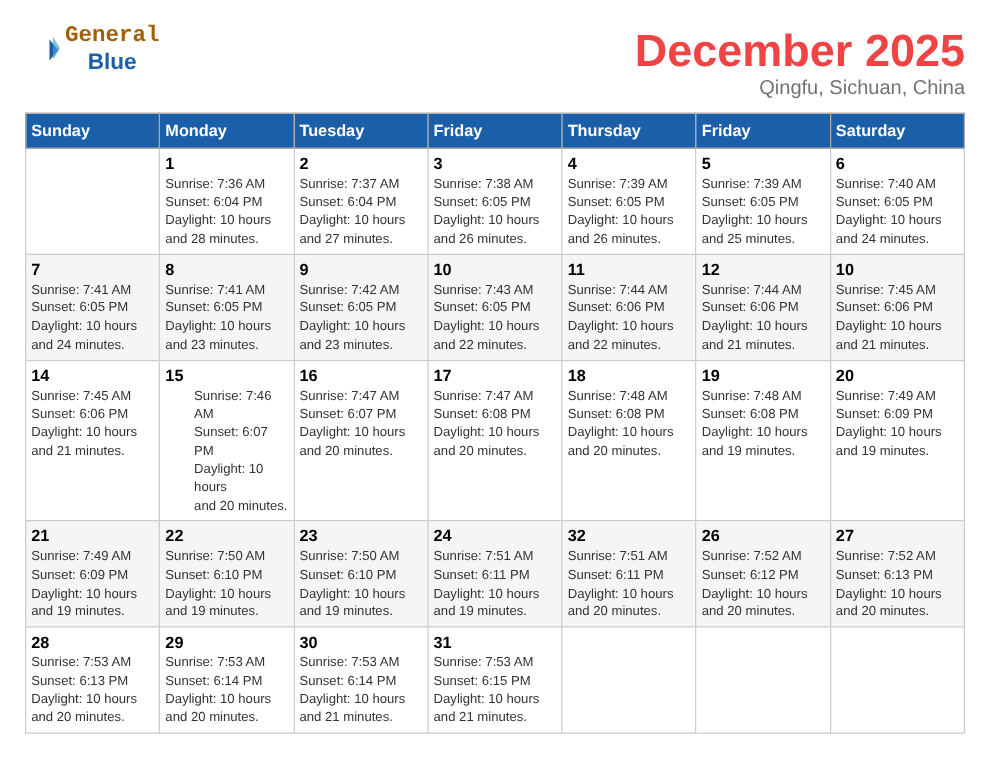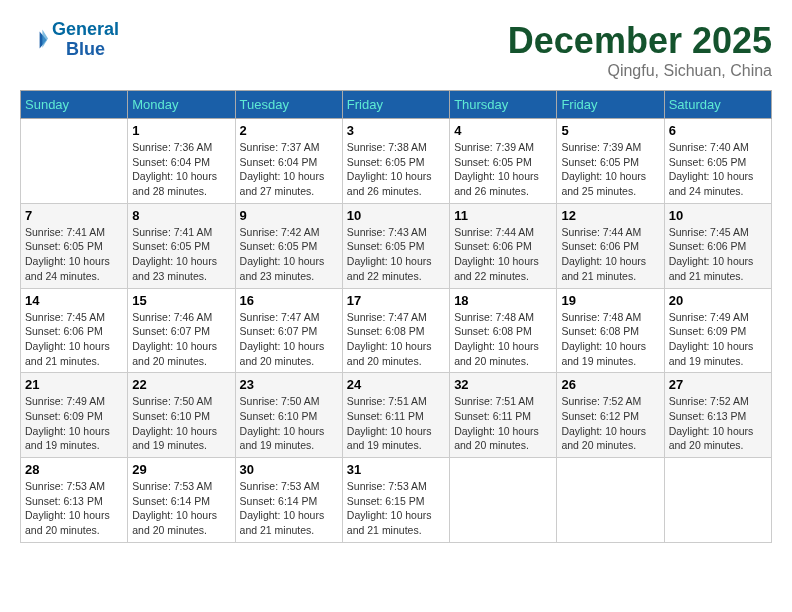--- a/index.html
+++ b/index.html
@@ -20,51 +20,51 @@
       display: flex;
       align-items: center;
     }
     .logo-text {
       display: flex;
       flex-direction: column;
       font-size: 18px;
       font-weight: bold;
       line-height: 1.1;
     }
-    .logo-general { color: #0369a1; }
+    .logo-general { color: #a16207; font-family: Liberation Mono, monospace; }
     .logo-blue { color: #1a5fa8; text-align: center; }
     .logo-icon {
       width: 28px;
       height: 28px;
       margin-right: 4px;
     }
     .title-section {
       text-align: right;
     }
     .month-title {
       font-size: 36px;
       font-weight: bold;
-      color: #14532d;
+      color: #ef4444;
     }
     .location {
       font-size: 16px;
       color: #737373;
     }
     .calendar {
       width: 100%;
       border-collapse: collapse;
       font-size: 11px;
     }
     .calendar th {
       background: #1a5fa8;
-      color: #5eead4;
+      color: #ffffff;
       padding: 6px 4px;
       text-align: left;
       font-size: 13px;
-      font-weight: normal;
+      font-weight: bold;
       border: 1px solid #aaa;
     }
     .calendar td {
       border: 1px solid #ccc;
       vertical-align: top;
       padding: 4px;
       width: calc(100% / 7);
       min-height: 80px;
       background: #fff;
     }
@@ -218,21 +218,21 @@
       <tr>
         <td>
           <span class="day-number">14</span>
           <div class="day-info" style="white-space: pre-line;">Sunrise: 7:45 AM
 Sunset: 6:06 PM
 Daylight: 10 hours
 and 21 minutes.</div>
         </td>
         <td>
           <span class="day-number">15</span>
-          <div class="day-info" style="white-space: pre-line;">Sunrise: 7:46 AM
+          <div class="day-info" style="white-space: pre-line; margin-left: 23px;">Sunrise: 7:46 AM
 Sunset: 6:07 PM
 Daylight: 10 hours
 and 20 minutes.</div>
         </td>
         <td>
           <span class="day-number">16</span>
           <div class="day-info" style="white-space: pre-line;">Sunrise: 7:47 AM
 Sunset: 6:07 PM
 Daylight: 10 hours
 and 20 minutes.</div>

